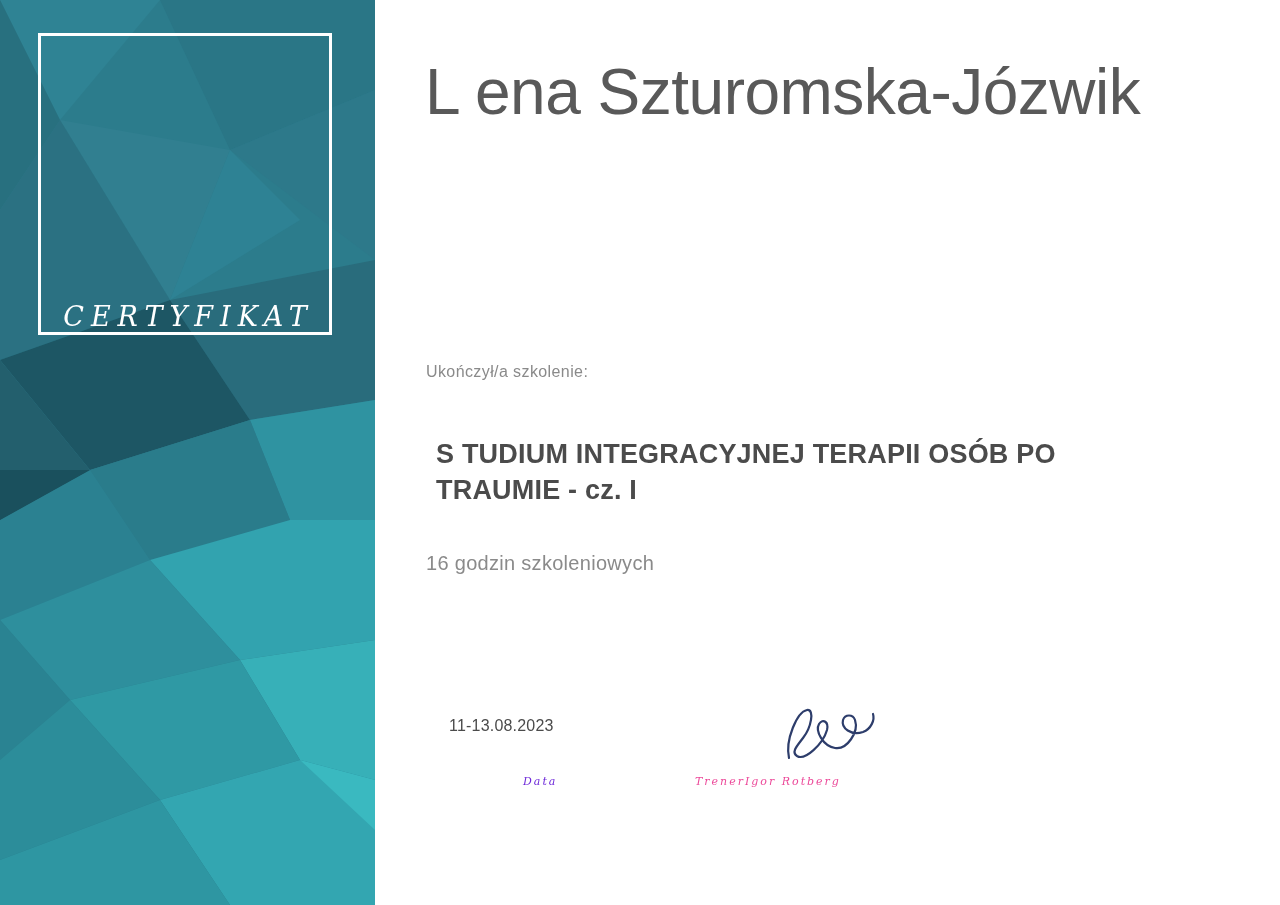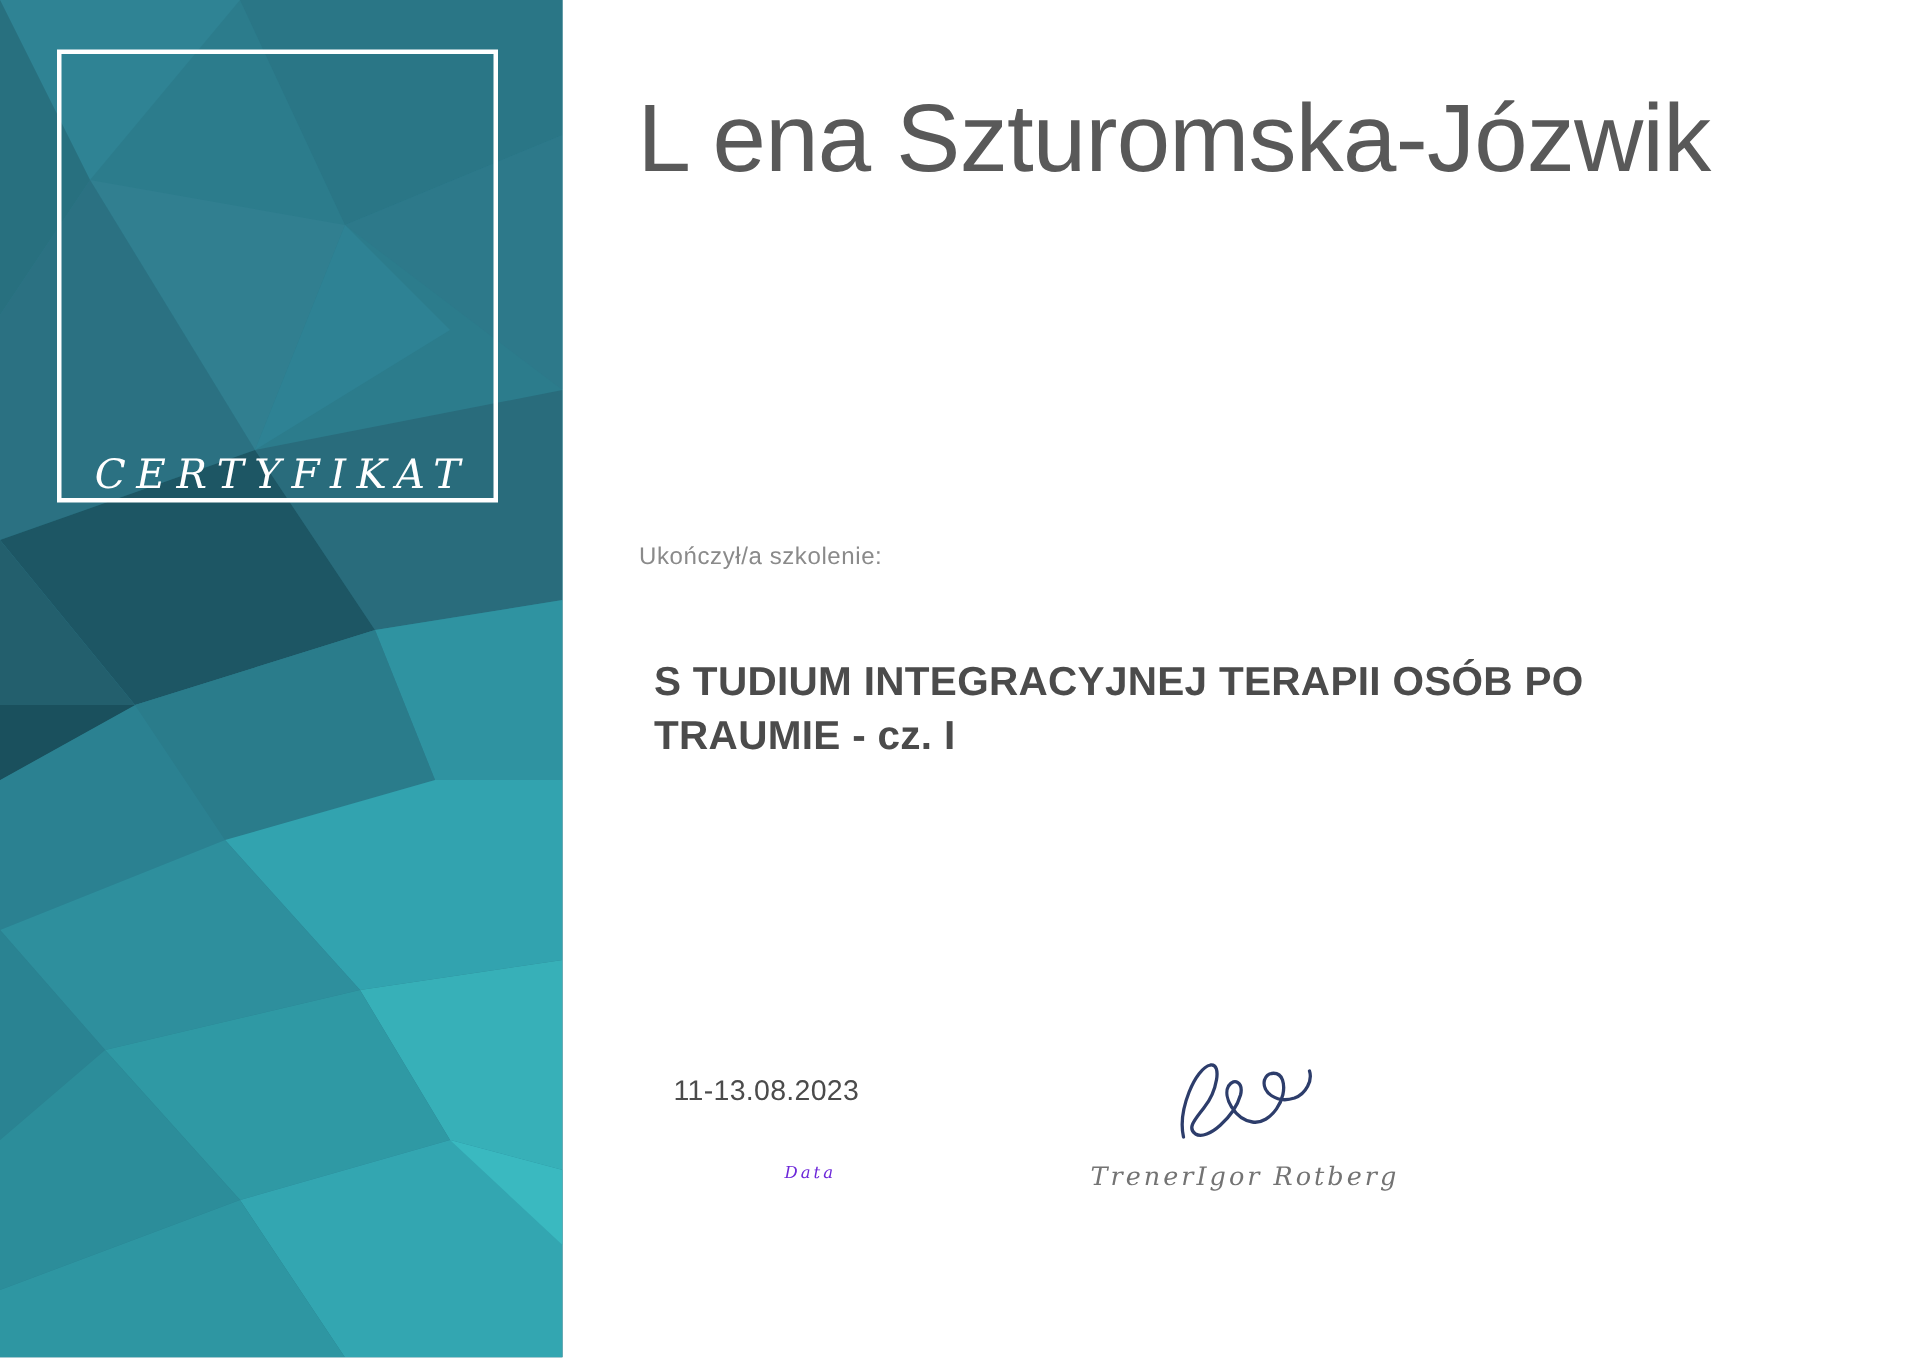--- a/index.html
+++ b/index.html
@@ -112,46 +112,45 @@
     position: absolute;
     left: 0;
     top: 620px;
     width: 905px;
     height: 260px;
   }
   .date-value {
     position: absolute;
     left: 74px;
     top: 97px;
-    font-size: 19px;
+    font-size: 16px;
     color: #4b4b4b;
     letter-spacing: 0.2px;
   }
   .date-caption {
     position: absolute;
     left: 112px;
     top: 155px;
     font-size: 11px;
     color: #6d28d9;
     font-family: "DejaVu Serif", serif;
     font-style: italic;
     letter-spacing: 2px;
     margin-left: 36px;
   }
   .trainer-caption {
     position: absolute;
     left: 320px;
     top: 155px;
-    font-size: 17px;
-    color: #737373;
+    font-size: 11px;
+    color: #ec4899;
     font-family: "DejaVu Serif", serif;
     font-style: italic;
     letter-spacing: 2px;
     white-space: nowrap;
-    margin-left: 32px;
   }
   .signature {
     position: absolute;
     left: 400px;
     top: 80px;
     width: 120px;
     height: 70px;
   }
 </style>
 </head>
@@ -192,20 +191,21 @@
   </div>
 
   <div class="content">
 
     <div class="recipient-name">L ena Szturomska-Józwik</div>
 
     <div class="completed-label">Ukończył/a szkolenie:</div>
 
     <div class="course-title">S TUDIUM INTEGRACYJNEJ TERAPII OSÓB PO TRAUMIE - cz. I</div>
 
+    <div class="hours">16 godzin szkoleniowych</div>
 
     <div class="footer">
       <div class="date-value">11-13.08.2023</div>
       <div class="date-caption">Data</div>
 
       <svg class="signature" viewBox="0 0 120 70">
         <path d="M14 58 C10 40, 22 12, 32 10 C40 9, 36 28, 28 38 C22 46, 16 52, 22 56 C30 61, 48 44, 52 30 C54 22, 48 18, 44 24 C40 31, 48 46, 60 48 C72 50, 84 32, 80 20 C78 14, 70 14, 68 20 C66 28, 76 36, 88 32 C96 29, 100 20, 98 14" fill="none" stroke="#2d3d6b" stroke-width="2.2" stroke-linecap="round"></path>
       </svg>
 
       <div class="trainer-caption">TrenerIgor Rotberg</div>

